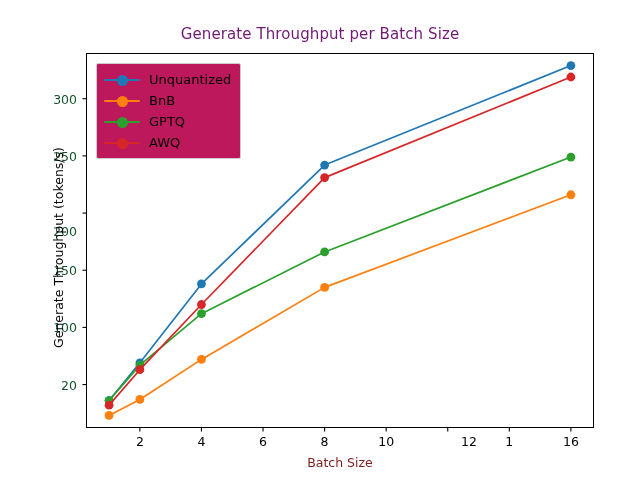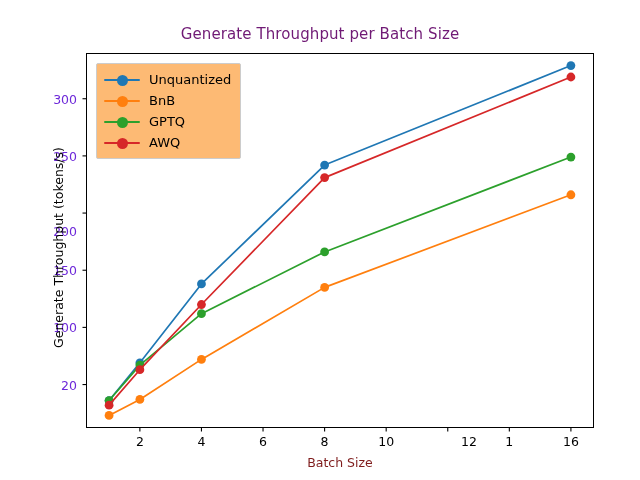--- a/index.html
+++ b/index.html
@@ -12,38 +12,38 @@
   #title{
     position:absolute;left:0;top:25px;width:640px;text-align:center;
     font-size:15px;color:#701a75;letter-spacing:0.1px;
   }
   #plot{
     position:absolute;left:86px;top:53px;width:508px;height:375px;
     border:1.1px solid #000;box-sizing:border-box;background:transparent;
   }
   #svg-layer{position:absolute;left:0;top:0;width:640px;height:480px;pointer-events:none;}
   .ytick-label{
-    position:absolute;text-align:right;font-size:12.5px;color:#6d28d9;
+    position:absolute;text-align:right;font-size:12.5px;color:#14532d;
     width:46px;transform:translateY(-50%);
   }
   .xtick-label{
     position:absolute;font-size:12.5px;color:#000;text-align:center;
     width:40px;transform:translateX(-50%);top:434px;
   }
   #xlabel{
     position:absolute;left:86px;top:455px;width:508px;text-align:center;
     font-size:12.5px;color:#7f1d1d;
   }
   #ylabel{
     position:absolute;left:-92px;top:240px;width:300px;text-align:center;
     font-size:12.5px;color:#000;transform:rotate(-90deg);transform-origin:center center;
   }
   #legend{
     position:absolute;left:96px;top:63px;
-    background:#fdba74;border:0.9px solid #cccccc;border-radius:2px;
+    background:#be185d;border:0.9px solid #cccccc;border-radius:2px;
     padding:5px 9px 5px 7px;
   }
   .legend-row{display:flex;align-items:center;height:21px;}
   .legend-swatch{
     position:relative;width:36px;height:14px;margin-right:9px;flex:0 0 auto;
   }
   .legend-swatch .lbar{
     position:absolute;left:0;top:6px;width:36px;height:2.3px;border-radius:1px;
   }
   .legend-swatch .ldot{

